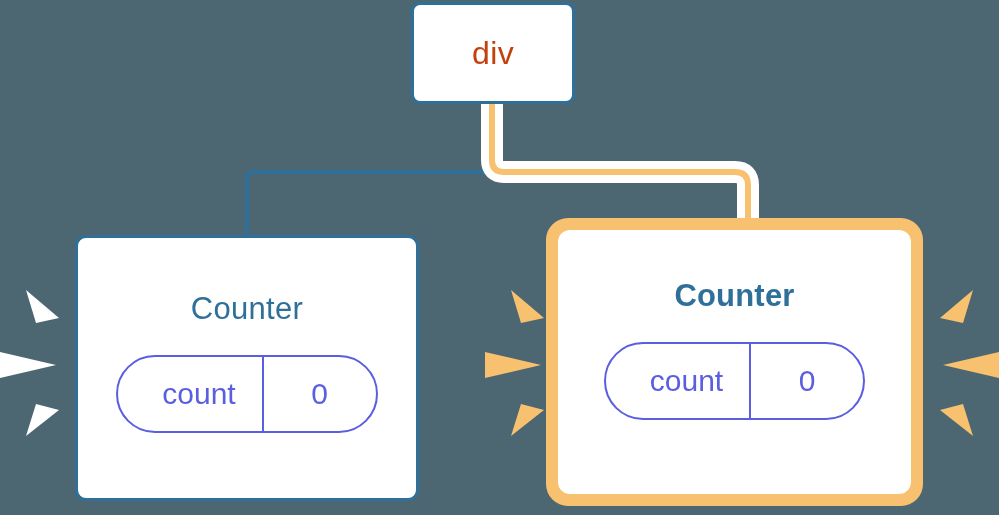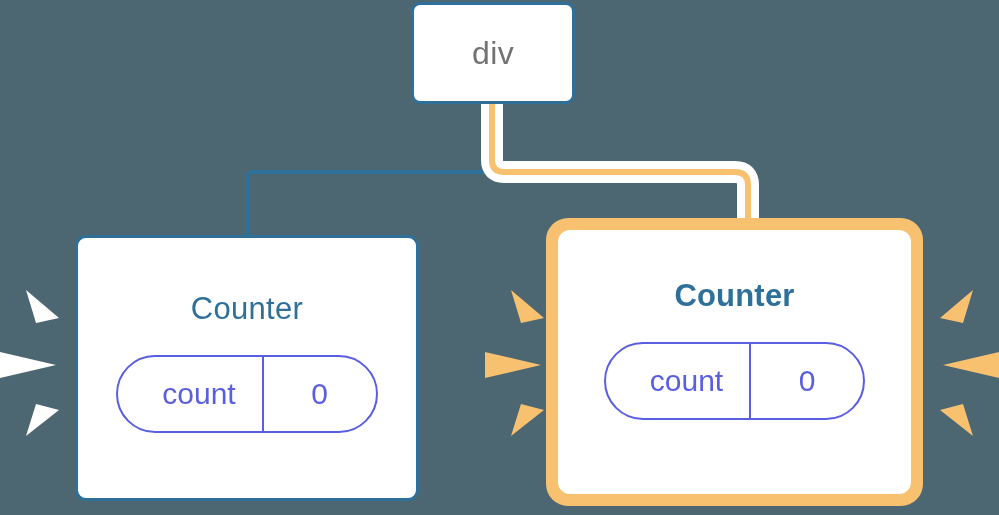--- a/index.html
+++ b/index.html
@@ -40,21 +40,21 @@
     left: 411px;
     top: 2px;
     width: 164px;
     height: 102px;
     border: 3px solid #2e7099;
     border-radius: 9px;
     justify-content: center;
   }
   .node-div .node-title {
     font-size: 32px;
-    color: #737373;
+    color: #c2410c;
     letter-spacing: 0.4px;
   }
 
   .node-counter {
     left: 75px;
     top: 235px;
     width: 344px;
     height: 266px;
     border: 3px solid #2e7099;
     border-radius: 11px;

